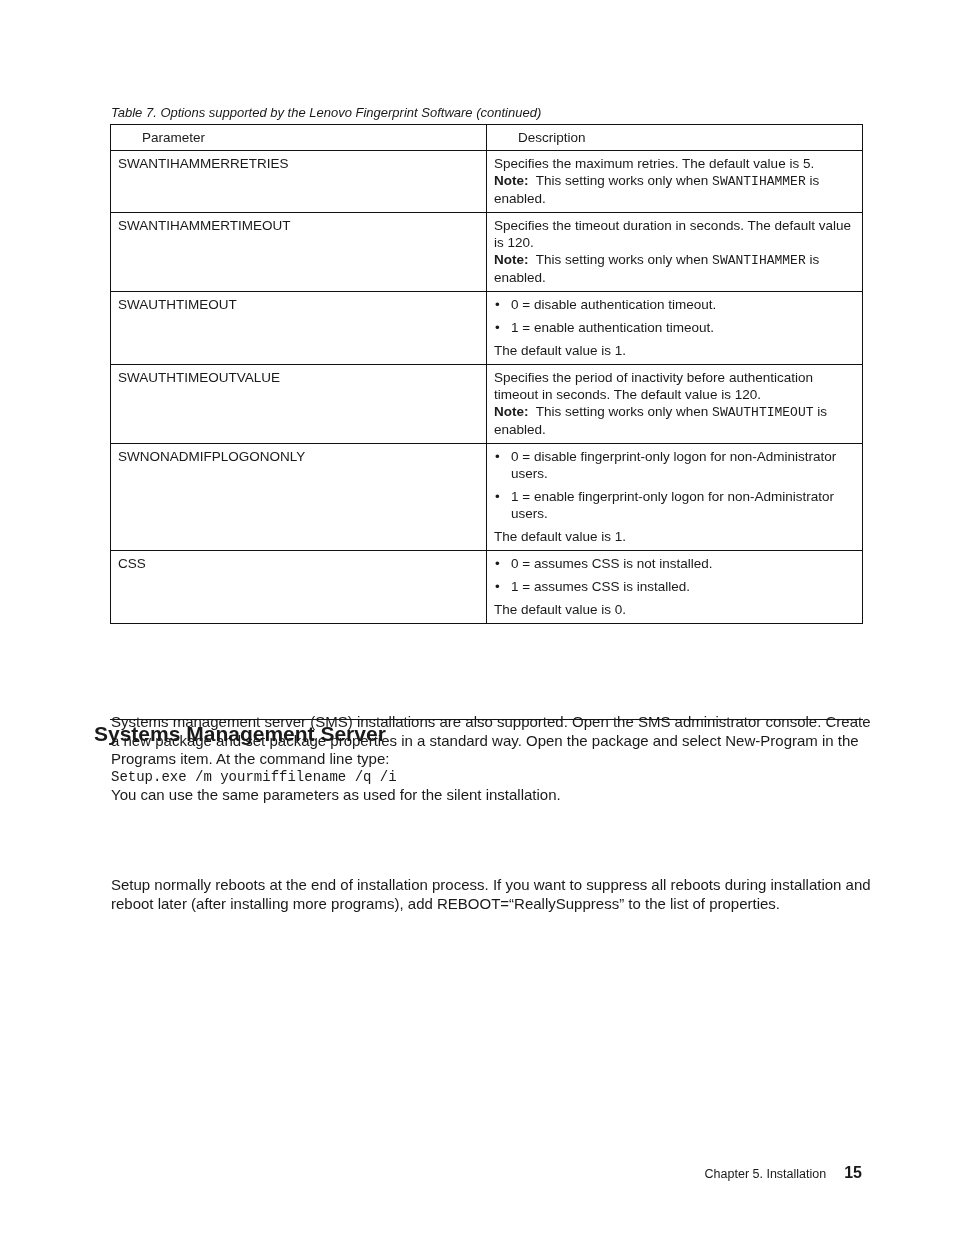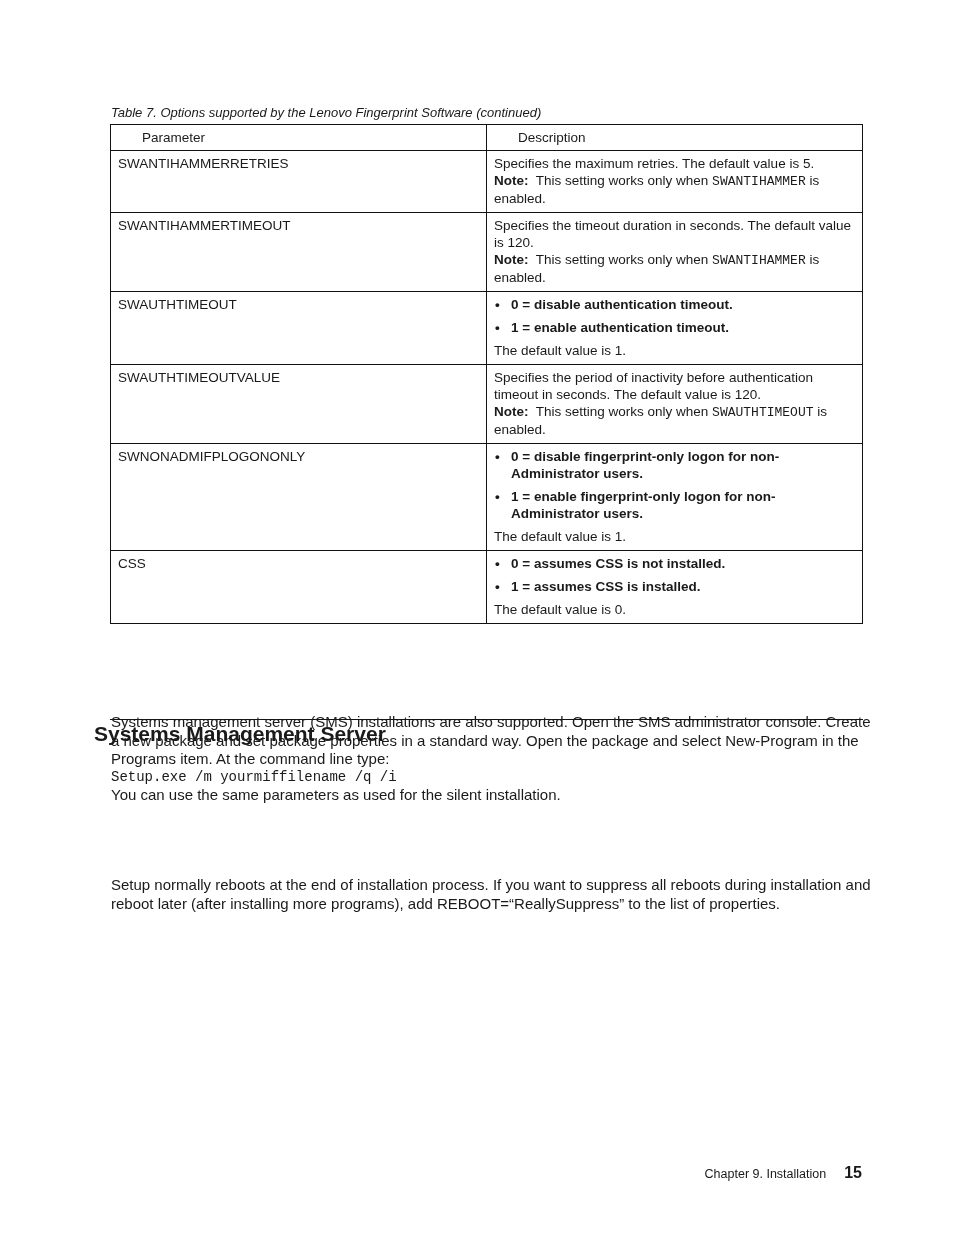--- a/index.html
+++ b/index.html
@@ -5,21 +5,21 @@
   html, body { margin: 0; padding: 0; background: #ffffff; }
   body { width: 954px; height: 1235px; position: relative; font-family: "Liberation Sans", sans-serif; color: #1a1a1a; }
   .caption { position: absolute; left: 111px; top: 105px; font-size: 13px; font-style: italic; }
   table.opts { position: absolute; left: 110px; top: 124px; width: 753px; border-collapse: collapse; font-size: 13.5px; line-height: 17px; }
   table.opts th, table.opts td { border: 1.5px solid #111; vertical-align: top; text-align: left; padding: 4px 7px 5px 7px; }
   table.opts th { font-weight: normal; padding-top: 4px; padding-bottom: 4px; padding-left: 31px; }
   table.opts td.param { width: 361px; }
   .mono { font-family: "Liberation Mono", monospace; font-size: 13px; }
   .note-label { font-weight: bold; margin-top: 24px; }
   ul.bl { list-style: none; margin: 0; padding: 0; }
-  ul.bl li { position: relative; padding-left: 17px; margin-bottom: 6px; font-weight: bold; }
+  ul.bl li { position: relative; padding-left: 17px; margin-bottom: 6px; }
   ul.bl li::before { content: "\2022"; position: absolute; left: 1px; top: 0; }
   .default { margin-top: 2px; }
   .rule { position: absolute; left: 110px; top: 719px; width: 753px; height: 1px; background: #111; }
   h2 { position: absolute; left: 94px; top: 722px; margin: 0; font-size: 21px; font-weight: bold; }
   .para { position: absolute; left: 111px; width: 760px; font-size: 15px; line-height: 18.5px; margin: 0; }
   .cmd { font-family: "Liberation Mono", monospace; font-size: 14px; display: block; line-height: 17px; }
   .footer { position: absolute; top: 1164px; right: 92px; font-size: 12.5px; display: flex; align-items: baseline; gap: 18px; }
   .footer .page { font-weight: bold; font-size: 16px; }
 </style>
 </head>
@@ -101,15 +101,15 @@
 
 <div class="para" style="top:713px;">
   <span>Systems management server (SMS) installations are also supported.  Open the SMS administrator console. Create a new package and set package properties in a standard way.  Open the package and select New-Program in the Programs item.  At the command line type:</span>
   <span class="cmd">Setup.exe /m yourmiffilename /q /i</span>
   <span>You can use the same parameters as used for the silent installation.</span>
 </div>
 
 <p class="para" style="top:876px;">Setup normally reboots at the end of installation process.  If you want to suppress all reboots during installation and reboot later (after installing more programs), add REBOOT=“ReallySuppress” to the list of properties.</p>
 
 <div class="footer">
-  <span>Chapter 9.  Installation</span>
+  <span>Chapter 5.  Installation</span>
   <span class="page">15</span>
 </div>
 
 </body></html>

